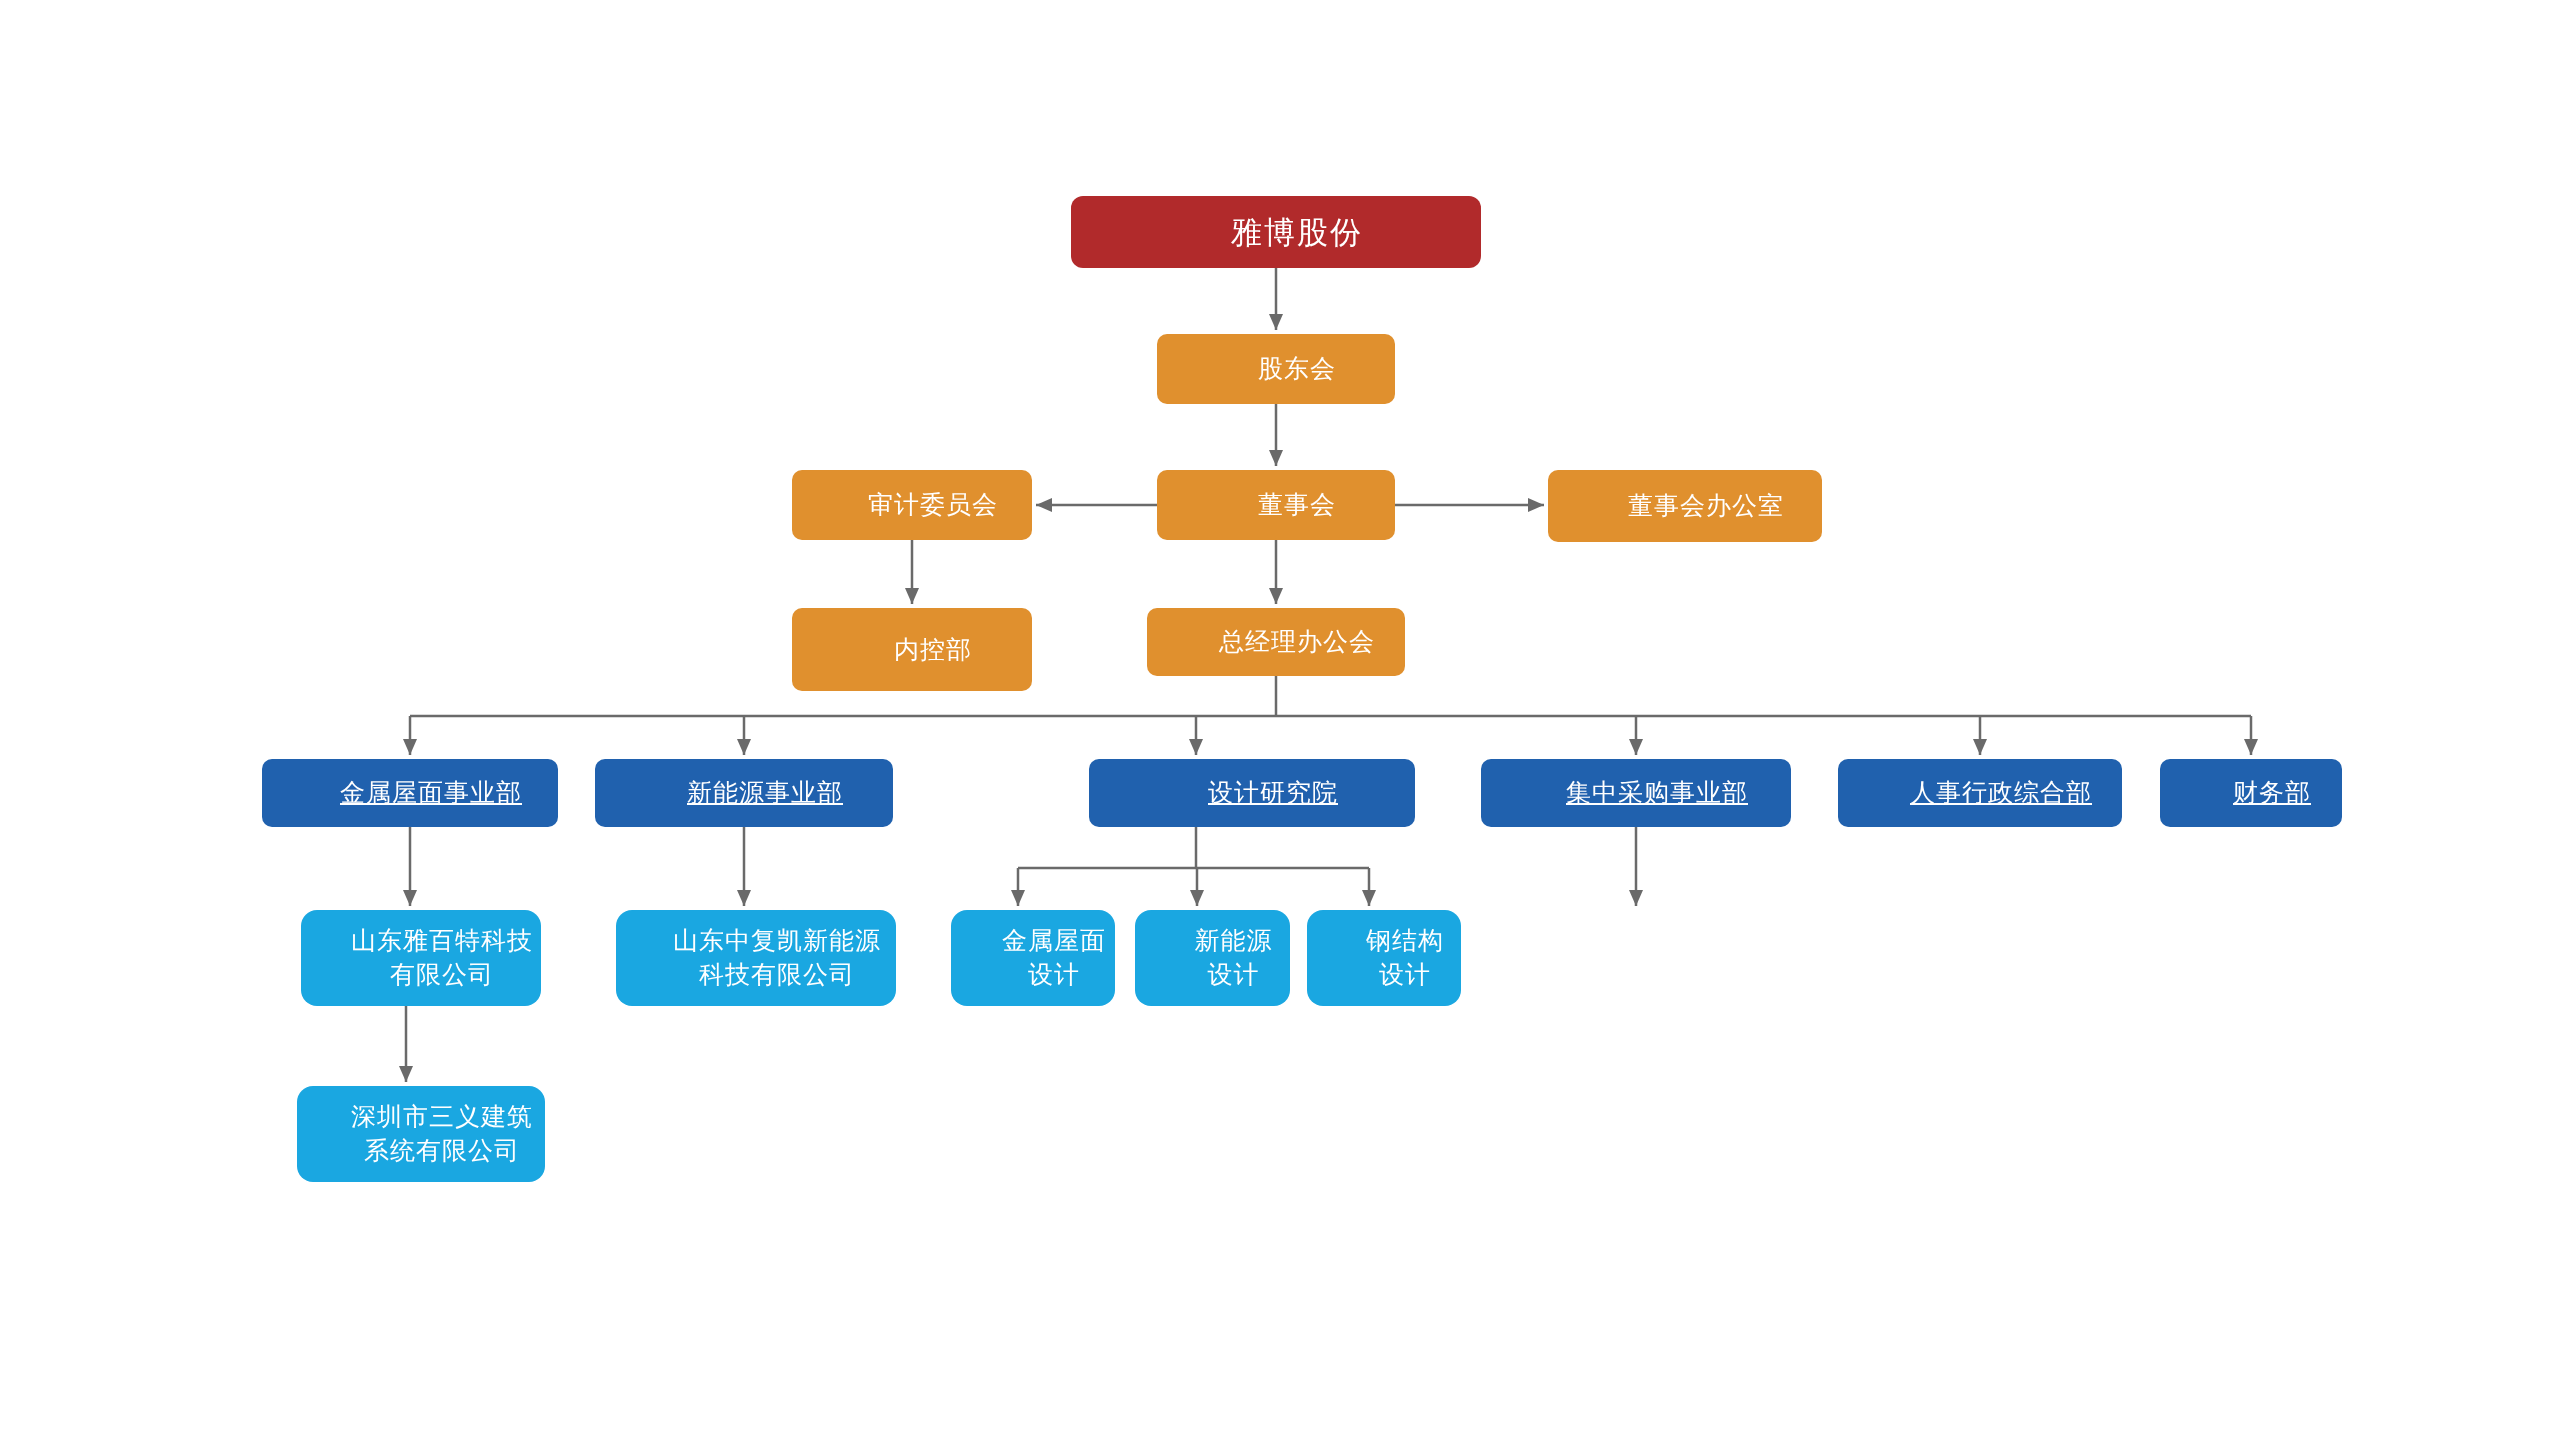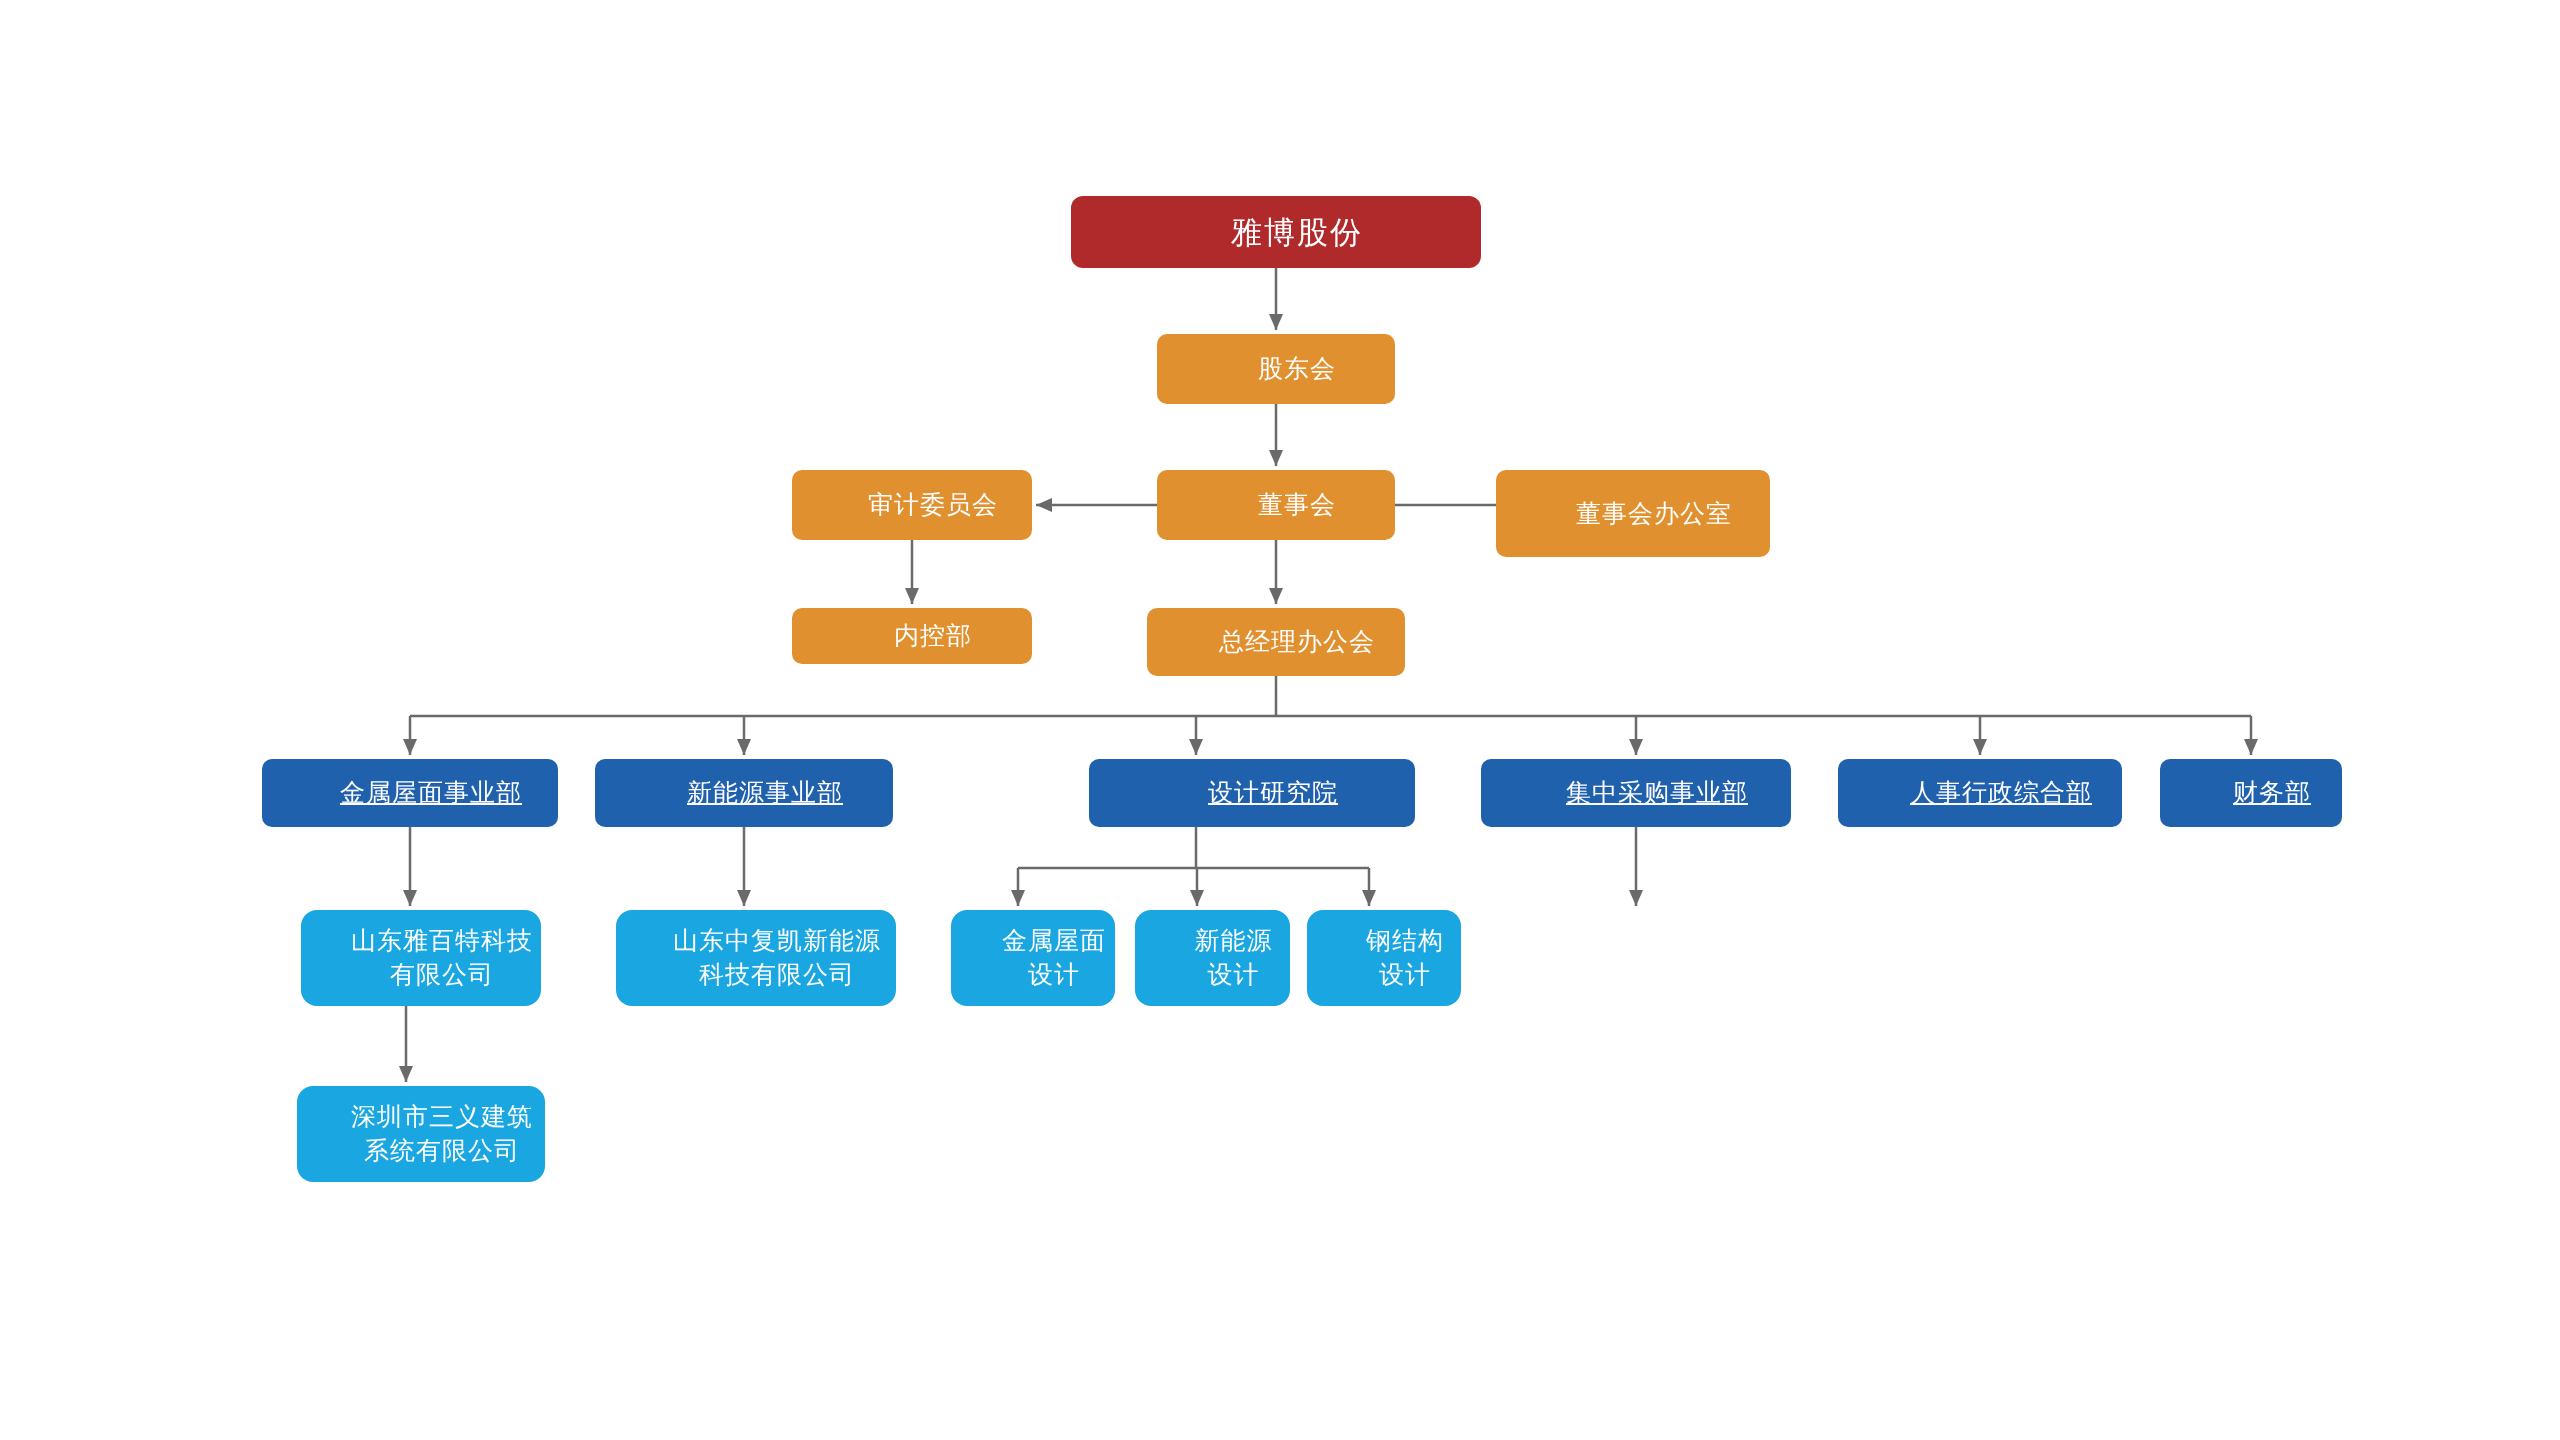--- a/index.html
+++ b/index.html
@@ -115,23 +115,23 @@
       <line x1="406" y1="1006" x2="406" y2="1082" marker-end="url(#arrow)"></line>
     </g>
   </svg>
 
   <div class="node root" style="left:1071px;top:196px;width:410px;height:72px">雅博股份</div>
 
   <div class="node gov" style="left:1157px;top:334px;width:238px;height:70px">股东会</div>
 
   <div class="node gov" style="left:792px;top:470px;width:240px;height:70px">审计委员会</div>
   <div class="node gov" style="left:1157px;top:470px;width:238px;height:70px">董事会</div>
-  <div class="node gov" style="left:1496px;top:470px;width:274px;height:87px">董事会办公室</div>
+  <div class="node gov" style="left:1548px;top:470px;width:274px;height:72px">董事会办公室</div>
 
-  <div class="node gov" style="left:792px;top:608px;width:240px;height:56px">内控部</div>
+  <div class="node gov" style="left:792px;top:608px;width:240px;height:83px">内控部</div>
   <div class="node gov" style="left:1147px;top:608px;width:258px;height:68px">总经理办公会</div>
 
   <div class="node division" style="left:262px;top:759px;width:296px;height:68px">金属屋面事业部</div>
   <div class="node division" style="left:595px;top:759px;width:298px;height:68px">新能源事业部</div>
   <div class="node division" style="left:1089px;top:759px;width:326px;height:68px">设计研究院</div>
   <div class="node division" style="left:1481px;top:759px;width:310px;height:68px">集中采购事业部</div>
   <div class="node division" style="left:1838px;top:759px;width:284px;height:68px">人事行政综合部</div>
   <div class="node division" style="left:2160px;top:759px;width:182px;height:68px">财务部</div>
 
   <div class="node subsidiary" style="left:286px;top:910px;width:240px;height:96px">山东雅百特科技

